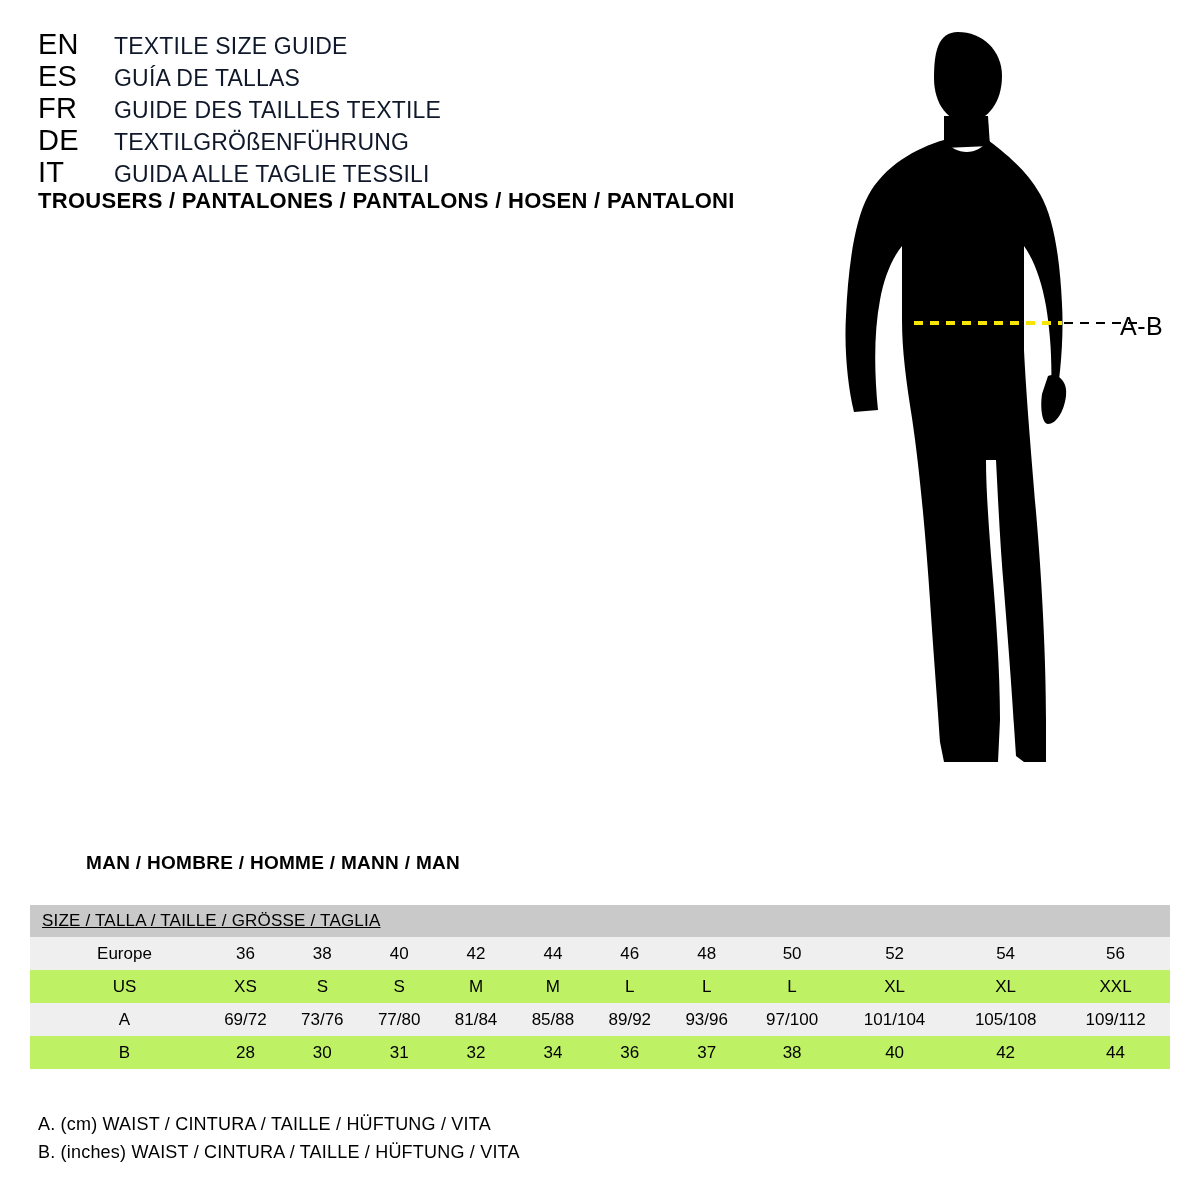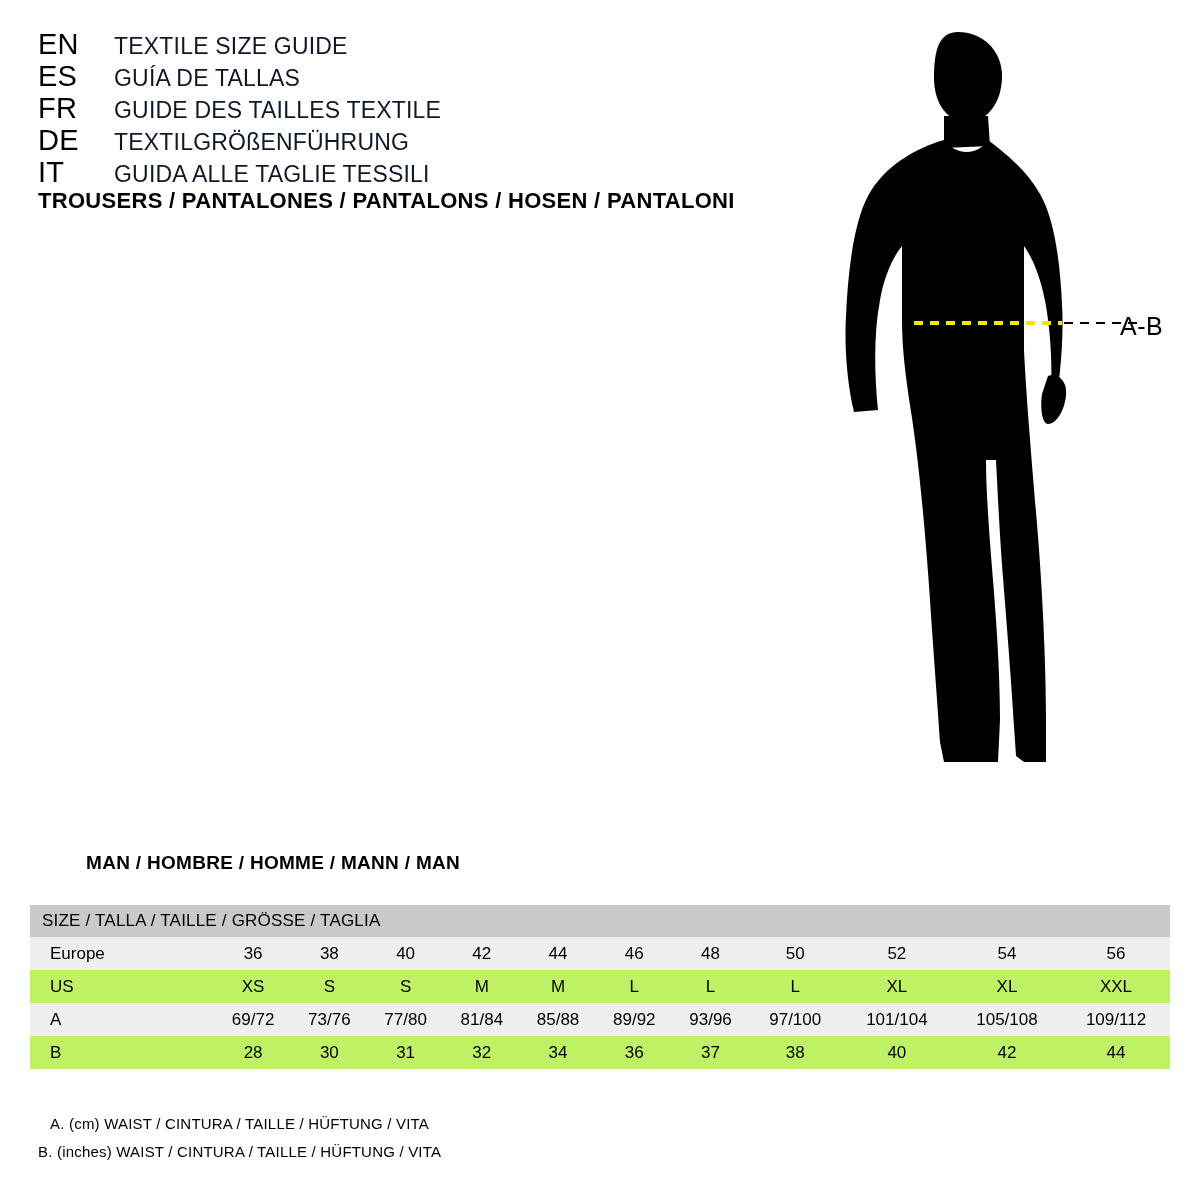--- a/index.html
+++ b/index.html
@@ -93,37 +93,37 @@
     text-align: center;
     vertical-align: middle;
   }
   table.size-table th.header-cell {
     background: #c9c9c9;
     text-align: left;
     padding-left: 12px;
     font-size: 17px;
     letter-spacing: 0.2px;
     height: 32px;
+    text-decoration: underline;
   }
   table.size-table tr.band-light td { background: #efefef; }
   table.size-table tr.band-dark td { background: #bef264; }
   table.size-table td.row-label {
-    text-align: left;
-    padding-left: 20px;
+    text-align: center;
+    padding-left: 12px;
     width: 165px;
   }
 
   .footnotes {
     position: absolute;
     left: 38px;
     top: 1110px;
-    font-size: 15px;
+    font-size: 18px;
     line-height: 28px;
     letter-spacing: 0.2px;
-    text-align: center;
   }
 </style>
 </head>
 <body>
 
 <div class="lang-block">
   <div class="lang-row">
     <span class="lang-code">EN</span>
     <span class="lang-text">TEXTILE SIZE GUIDE</span>
   </div>

